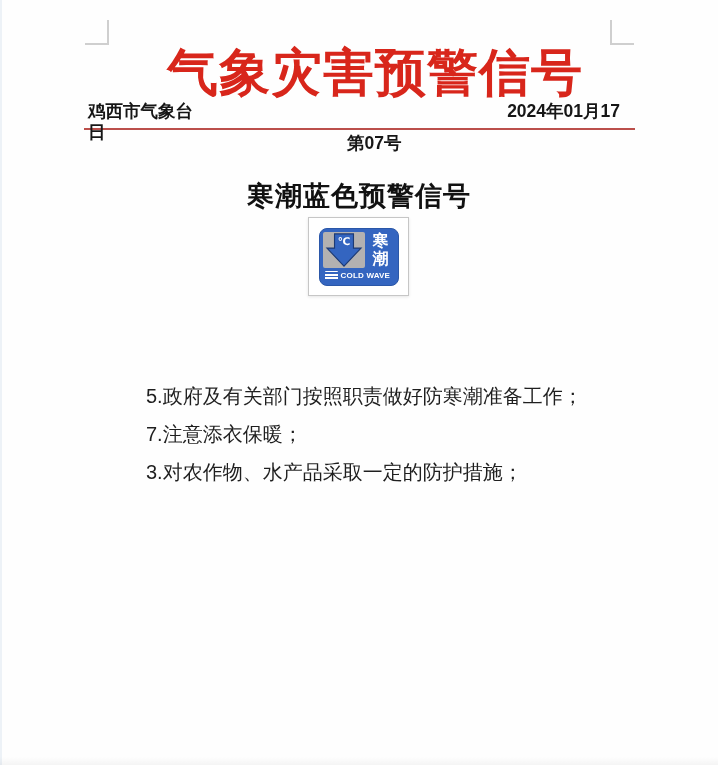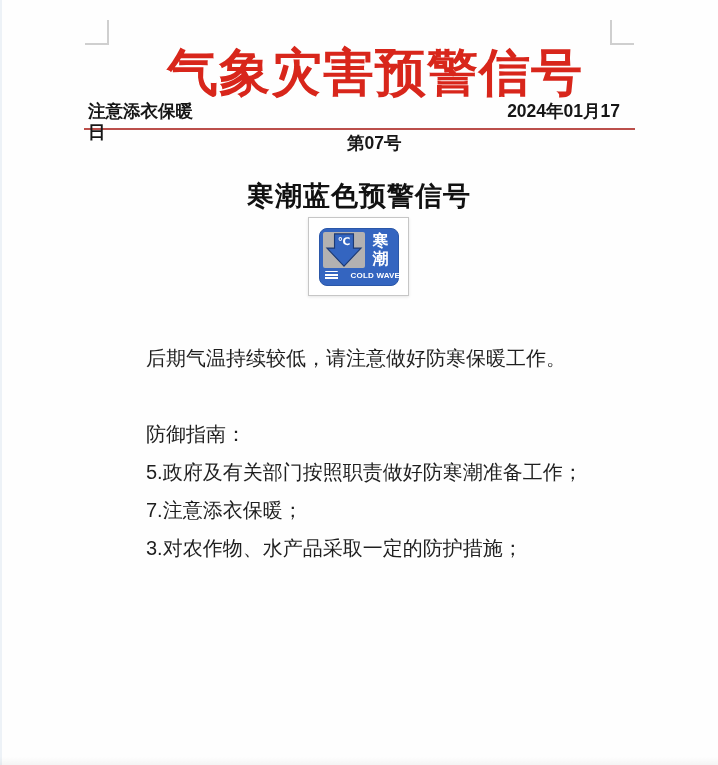--- a/index.html
+++ b/index.html
@@ -55,21 +55,21 @@
   .cw-arrow-panel{
     width:42px;background:#b3b1b1;border-radius:2px;
     display:flex;align-items:center;justify-content:center;
   }
   .cw-arrow-panel svg{display:block;width:38px;height:36px;}
   .cw-deg{fill:#ffffff;font-size:11px;font-weight:700;font-family:"Liberation Sans","DejaVu Sans",sans-serif;}
   .cw-chars{
     flex:1;display:flex;flex-direction:column;align-items:center;justify-content:center;
     color:#fff;font-size:16px;line-height:18px;font-weight:700;
   }
-  .cw-footer{height:13px;display:flex;align-items:center;gap:13px;padding:1px 2px 0 2px;}
+  .cw-footer{height:13px;display:flex;align-items:center;gap:3px;padding:1px 2px 0 2px;}
   .cw-logo{
     width:13px;height:9px;border-radius:1px;flex:0 0 auto;
     background:repeating-linear-gradient(to bottom,#ffffff 0 1.5px,rgba(255,255,255,0) 1.5px 3.2px);
   }
   .cw-en{color:#fff;font-size:8px;font-weight:700;letter-spacing:0.2px;white-space:nowrap;}
 
   
   .body-text{
     position:absolute;left:106px;top:339px;width:510px;
     font-size:20px;line-height:38px;color:#1f1f1f;text-align:justify;
@@ -82,21 +82,21 @@
 
 <div class="page">
   <div class="edge-left"></div>
   <div class="edge-bottom"></div>
 
   <div class="mark mark-tl"></div>
   <div class="mark mark-tr"></div>
 
   <h1 class="doc-title">气象灾害预警信号</h1>
 
-  <span class="meta-issuer">注意添衣保暖</span>
+  <span class="meta-issuer">鸡西市气象台</span>
   <span class="meta-no">第07号</span>
   <span class="meta-date">2024年01月17</span>
   <div class="red-rule"></div>
   <span class="date-wrap">日</span>
 
   <h2 class="warn-heading">寒潮蓝色预警信号</h2>
 
   <div class="icon-card">
     <div class="cw-icon">
       <div class="cw-main">
@@ -112,20 +112,18 @@
         </div>
       </div>
       <div class="cw-footer">
         <span class="cw-logo"></span>
         <span class="cw-en">COLD WAVE</span>
       </div>
     </div>
   </div>
 
   <div class="body-text">
-    <p>后期气温持续较低，请注意做好防寒保暖工作。</p>
     <div class="blank-line"></div>
-    <p>防御指南：</p>
     <p>5.政府及有关部门按照职责做好防寒潮准备工作；</p>
     <p>7.注意添衣保暖；</p>
     <p>3.对农作物、水产品采取一定的防护措施；</p>
   </div>
 </div>
 
 </body></html>

